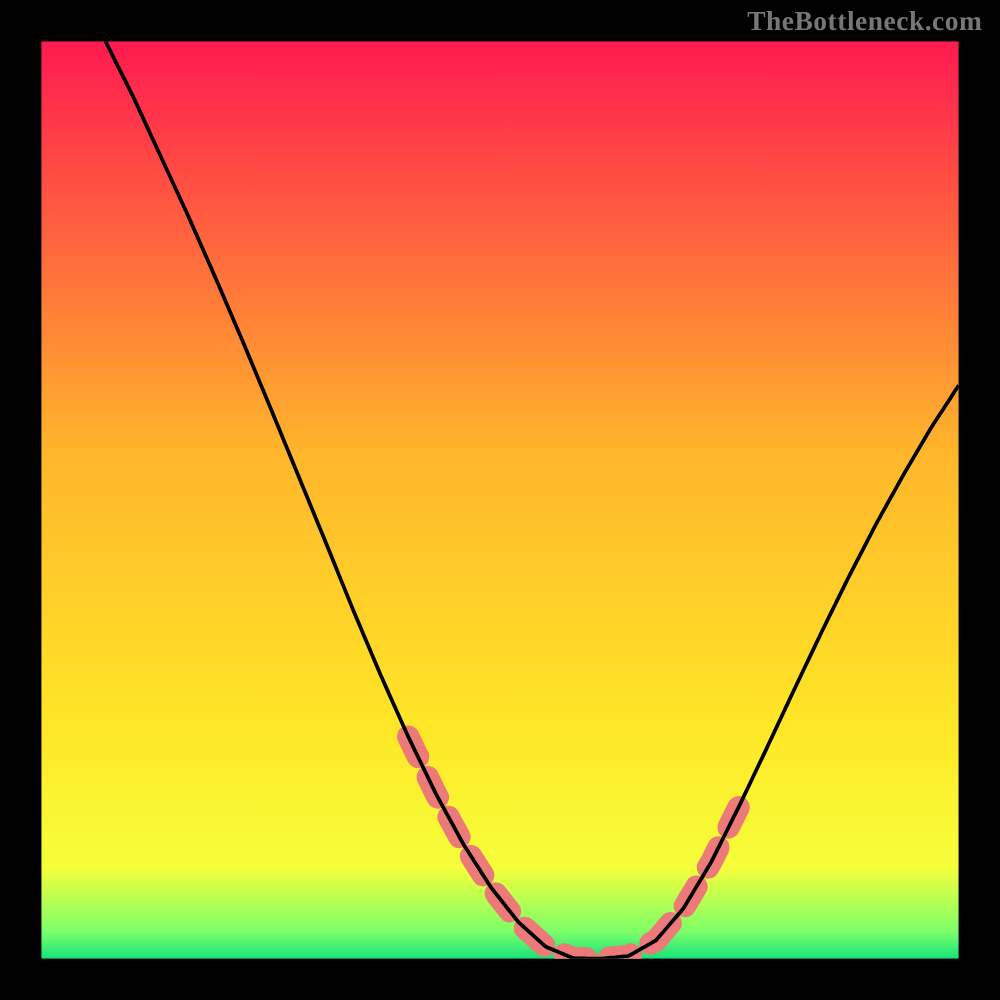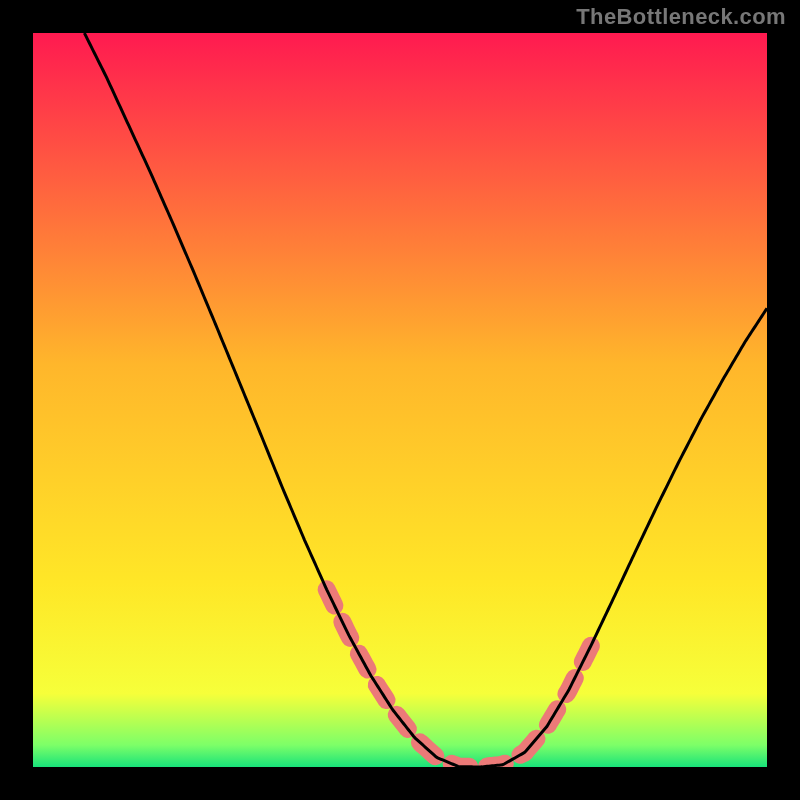--- a/index.html
+++ b/index.html
@@ -9,20 +9,21 @@
     height: 800px;
     background: #000;
     overflow: hidden;
     font-family: Arial, Helvetica, sans-serif;
   }
   .frame {
     position: relative;
     width: 800px;
     height: 620px;
     background: #000;
+    font-family: Liberation Serif, serif;
   }
   .attribution {
     position: absolute;
     top: 4px;
     right: 14px;
     color: #777;
     font-size: 22px;
     font-weight: bold;
     letter-spacing: 0.4px;
     z-index: 50;

